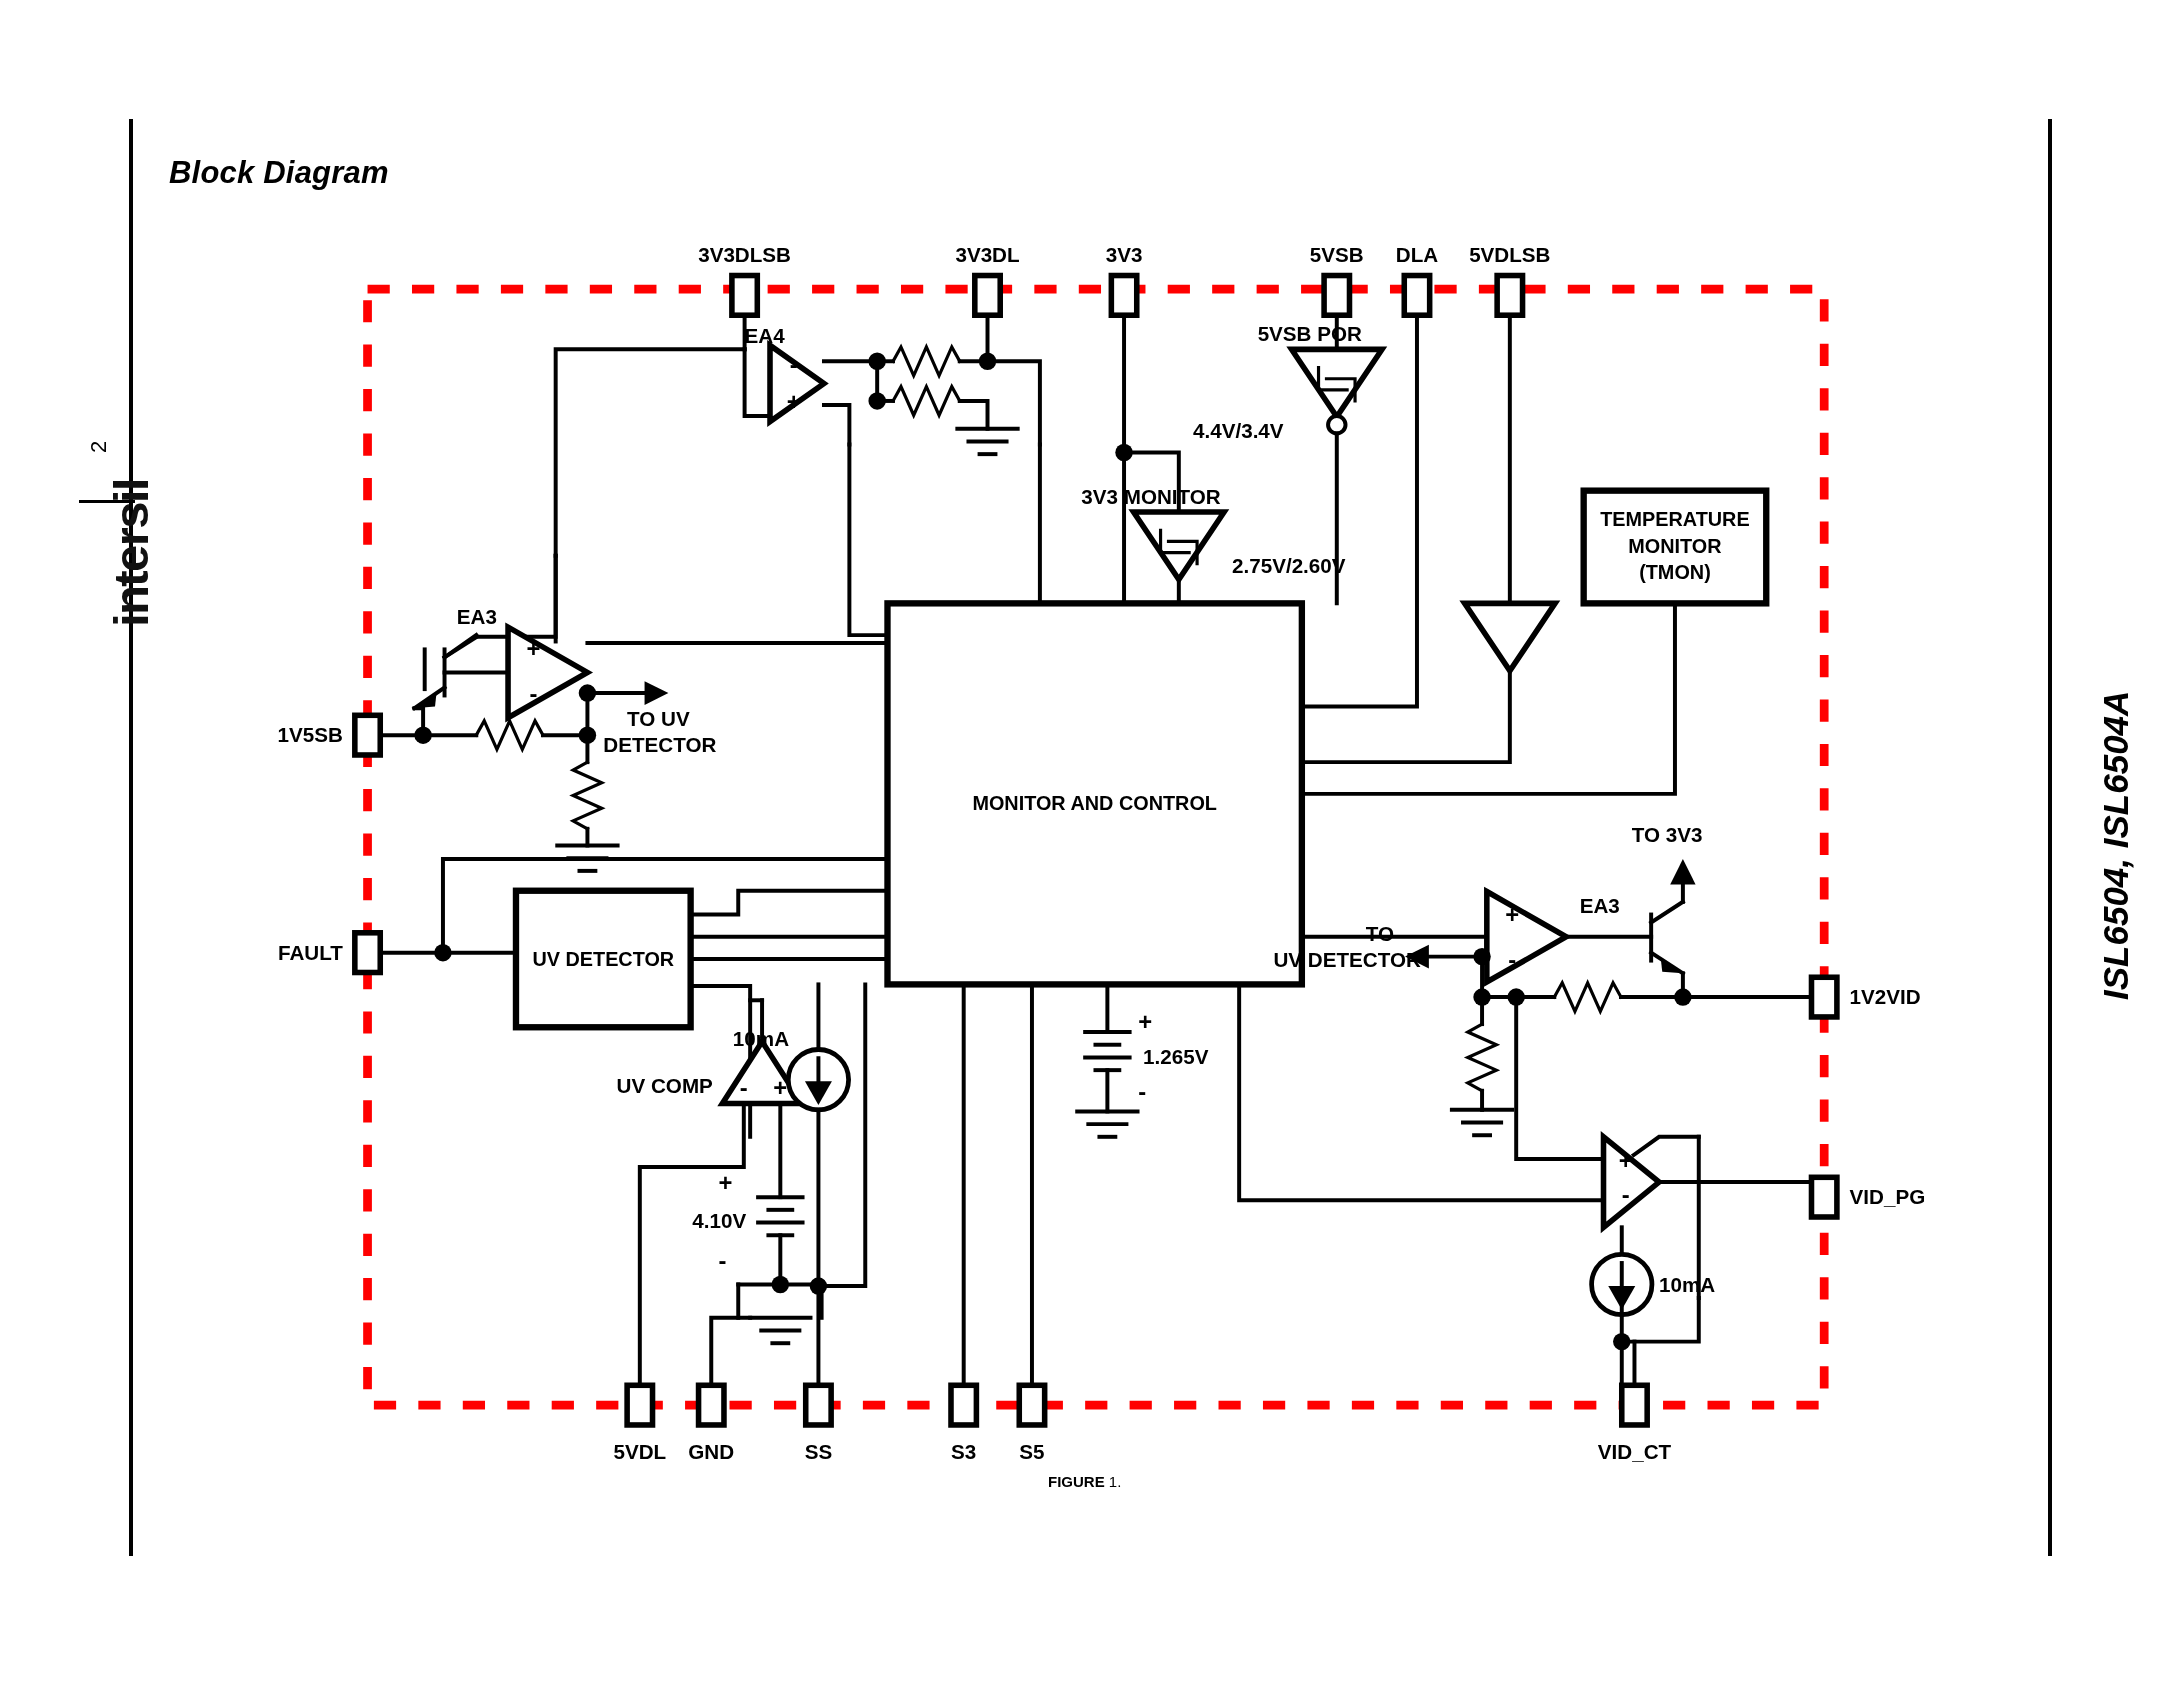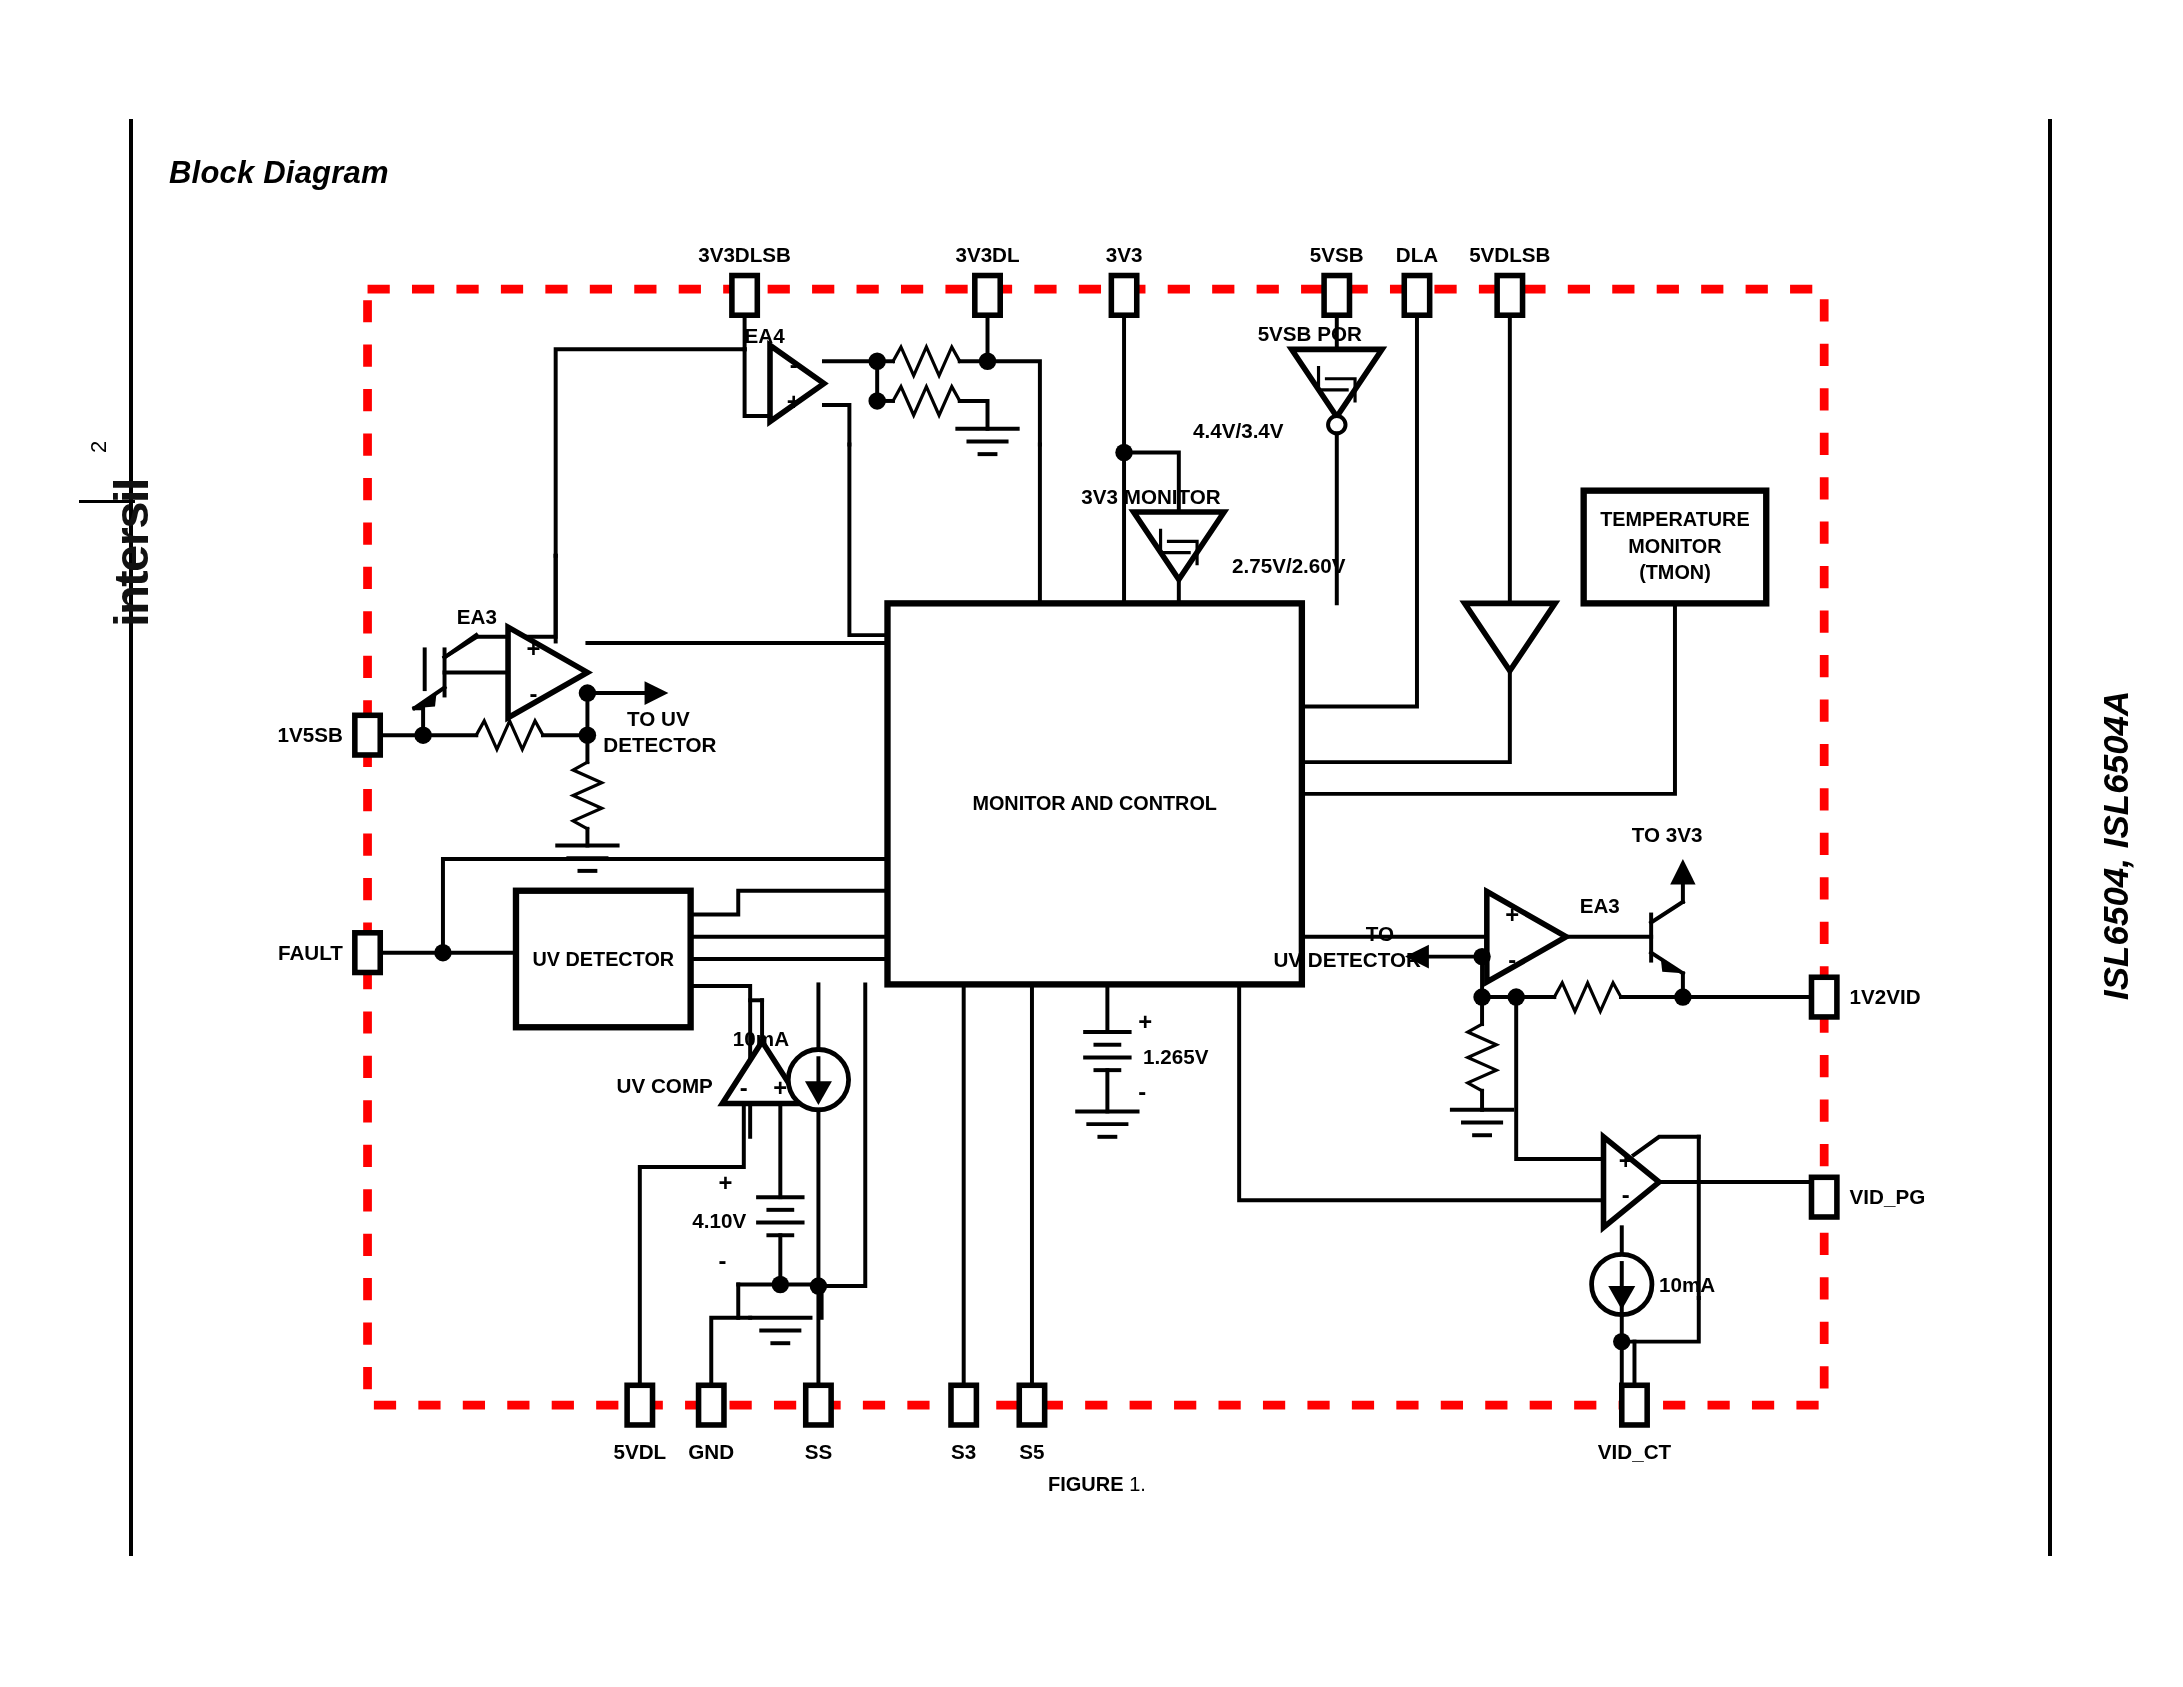--- a/index.html
+++ b/index.html
@@ -23,21 +23,21 @@
 
   #brand-logo{position:absolute;left:103px;top:627px;
     font-size:49px;font-weight:bold;color:#111;letter-spacing:-1.6px;
     transform:rotate(-90deg);transform-origin:left top;white-space:nowrap;}
 
   #part-number{position:absolute;left:2096px;top:1000px;
     font-size:35px;font-weight:bold;font-style:italic;color:#000;
     transform:rotate(-90deg);transform-origin:left top;white-space:nowrap;}
 
   #figure-caption{position:absolute;left:1048px;top:1473px;
-    font-size:20px;font-weight:bold;color:#000;white-space:nowrap;}
+    font-size:15px;font-weight:bold;color:#000;white-space:nowrap;}
   #figure-caption .num{font-weight:normal;}
 
   svg#schematic{position:absolute;left:0;top:0;width:2183px;height:1687px;}
   svg#schematic text{font-family:"Liberation Sans", sans-serif;fill:#000;}
   .lbl{font-size:26px;font-weight:bold;}
   .lbl-blk{font-size:25px;font-weight:bold;}
   .pm{font-size:30px;font-weight:bold;}
   .wire{stroke:#000;stroke-width:5;fill:none;stroke-linecap:square;}
   .wire-t{stroke:#000;stroke-width:4;fill:none;stroke-linecap:square;}
   .sym{stroke:#000;stroke-width:7;fill:#fff;}

